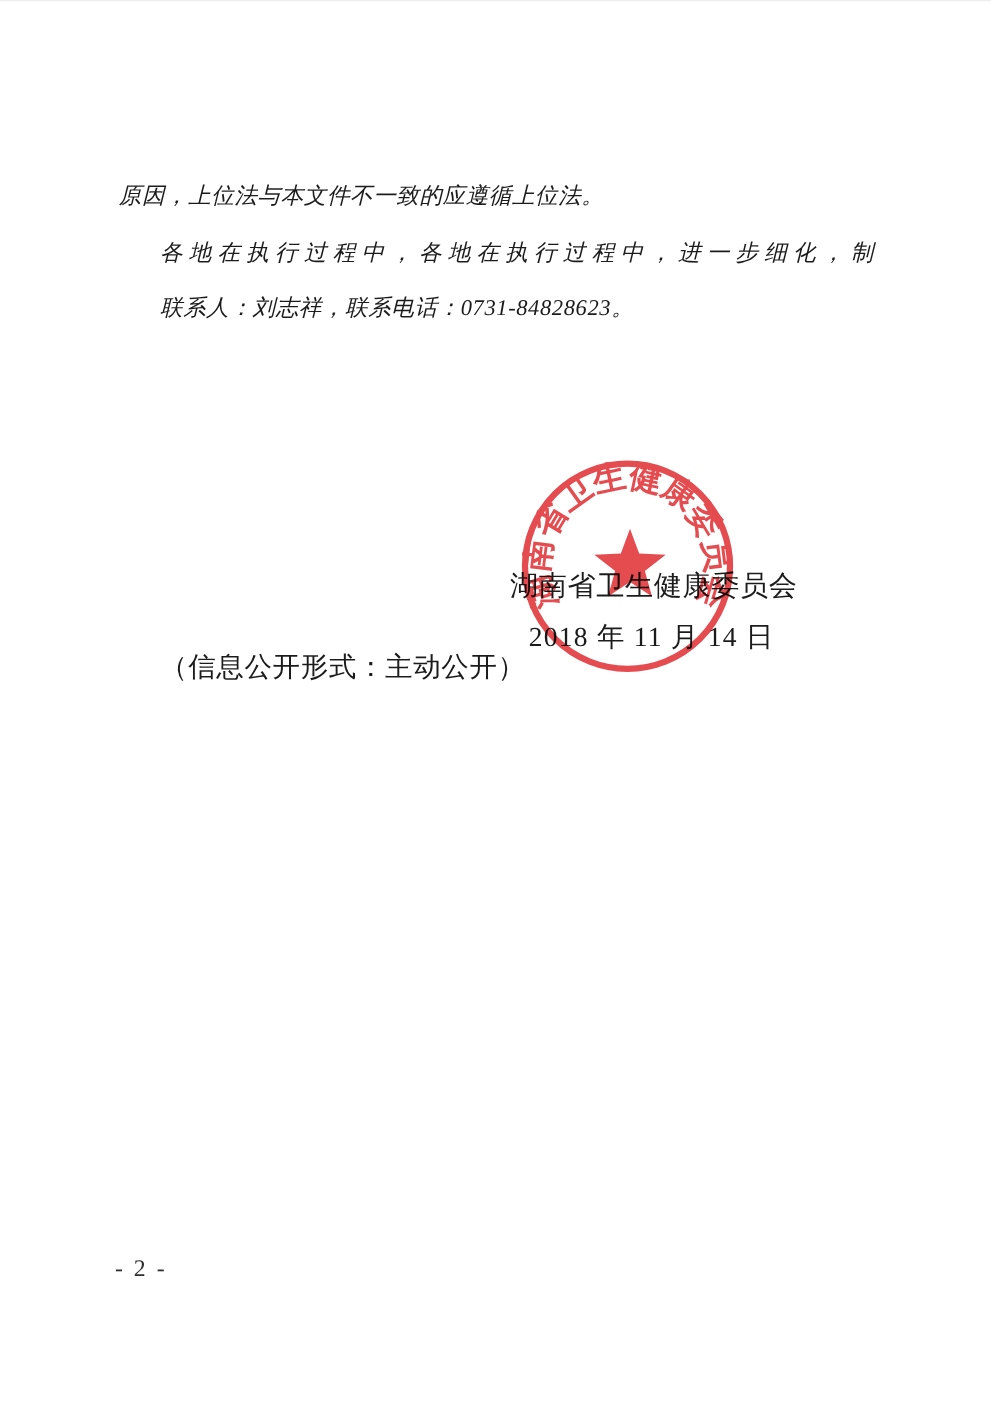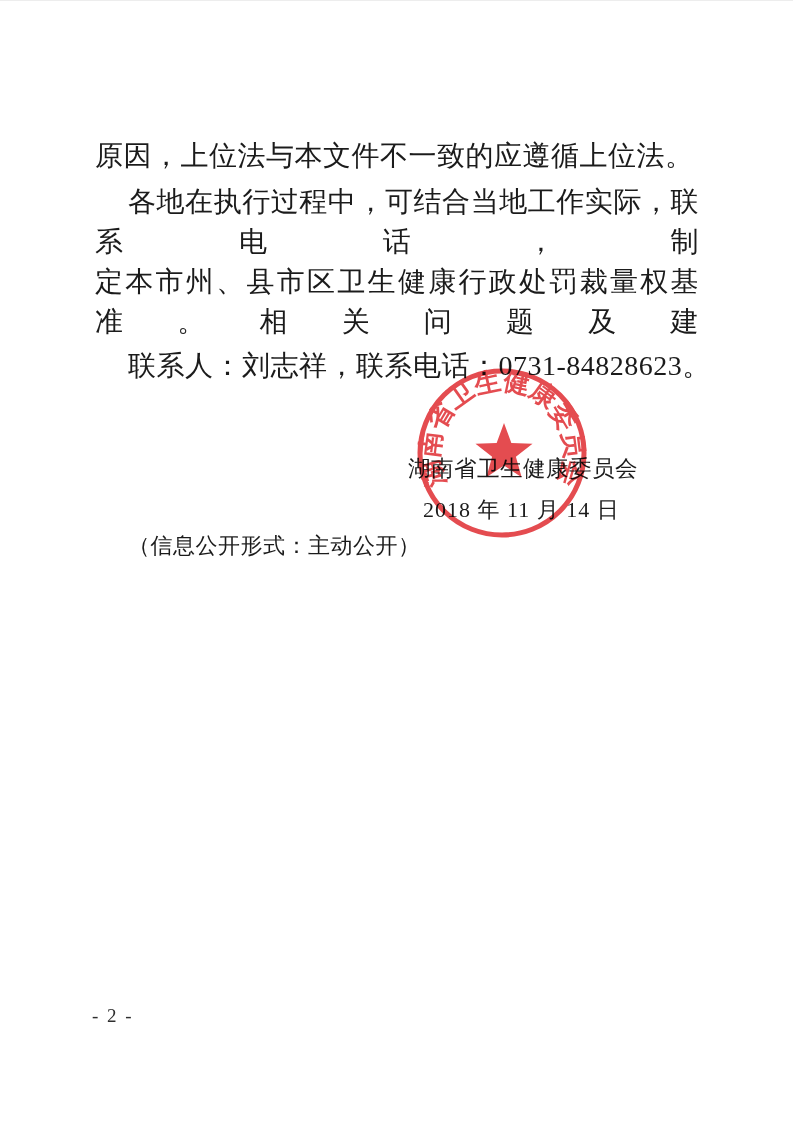--- a/index.html
+++ b/index.html
@@ -12,23 +12,24 @@
     overflow: hidden;
     font-family: "Liberation Serif", "DejaVu Serif", serif;
     color: #1b1b1b;
     border-top: 1px solid #ededed;
   }
   .body-text {
     position: absolute;
     left: 95px;
     top: 135px;
     width: 604px;
-    font-size: 28px;
+    font-size: 18px;
     line-height: 40px;
     letter-spacing: 0.5px;
+    font-style: italic;
   }
   .line { white-space: nowrap; }
   .line.indent { text-indent: 33px; }
   .line.fill {
     white-space: normal;
     text-align: justify;
     text-align-last: justify;
   }
   .line.para-gap { margin-top: 6px; }
   .line.contact-gap { margin-top: 4px; }
@@ -42,21 +43,21 @@
   .sign-date {
     position: absolute;
     left: 423px;
     top: 494px;
     font-size: 22px;
     letter-spacing: 1px;
   }
   .disclosure {
     position: absolute;
     left: 128px;
-    top: 530px;
+    top: 518px;
     font-size: 22px;
     letter-spacing: 0.5px;
   }
   .page-number {
     position: absolute;
     left: 92px;
     top: 1004px;
     font-size: 19px;
     letter-spacing: 2px;
     color: #2e2e2e;
@@ -78,22 +79,21 @@
     letter-spacing: 0px;
   }
 </style>
 </head>
 <body>
 
 <div class="page">
 
   <div class="body-text">
     <div class="line">原因，上位法与本文件不一致的应遵循上位法。</div>
-    <div class="line indent fill para-gap">各地在执行过程中，可结合当地工作实际，联系电话，制</div>
-    <div class="line fill">定本市州、县市区卫生健康行政处罚裁量权基准。相关问题及建</div>
+    <div class="line indent fill para-gap">各地在执行过程中，各地在执行过程中，进一步细化，制</div>
     <div class="line indent contact-gap">联系人：刘志祥，联系电话：0731-84828623。</div>
   </div>
 
   <div class="signature">湖南省卫生健康委员会</div>
 
   <div class="sign-date">2018 年 11 月 14 日</div>
 
   <div class="disclosure">（信息公开形式：主动公开）</div>
 
   <svg class="seal" viewBox="0 0 176 176" xmlns="http://www.w3.org/2000/svg">

